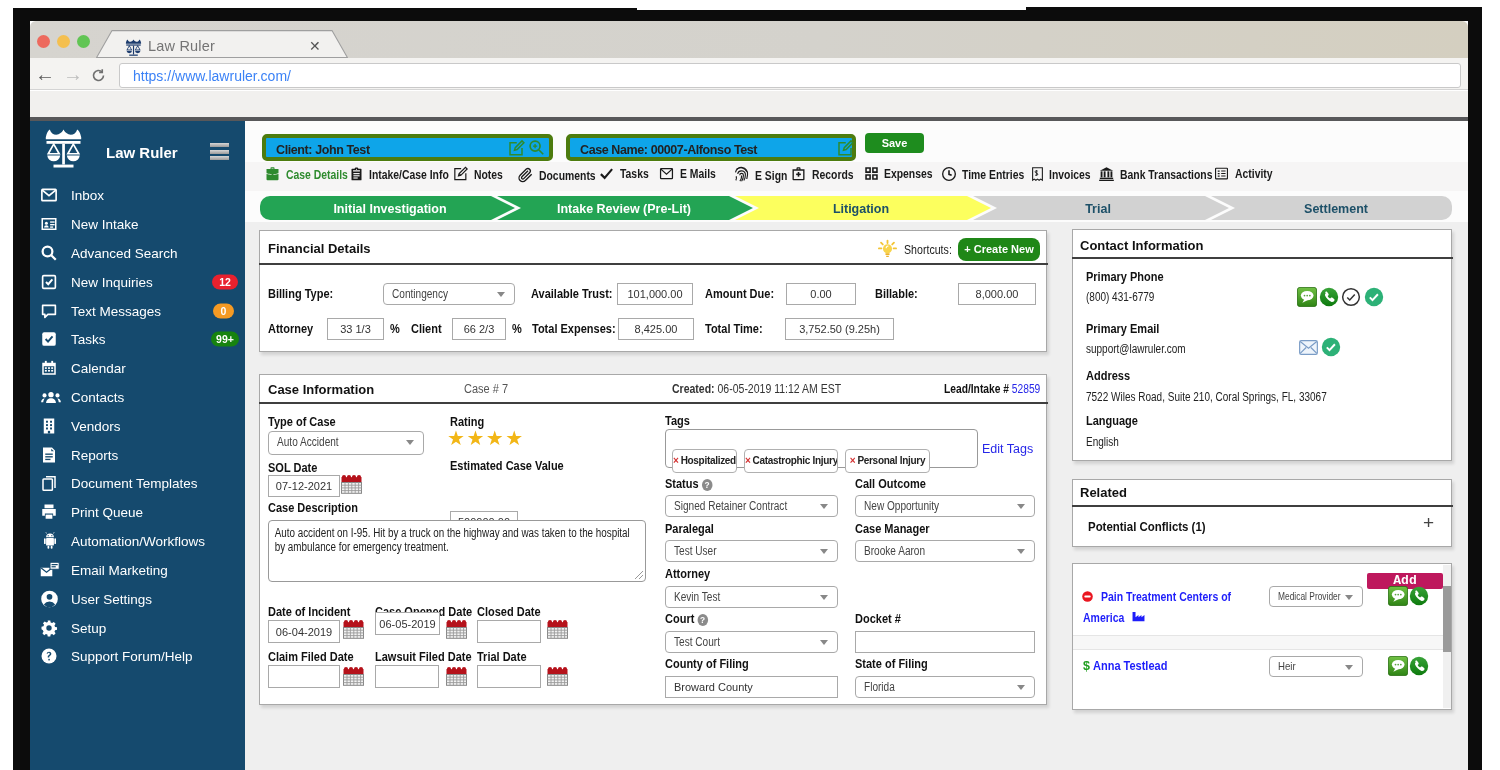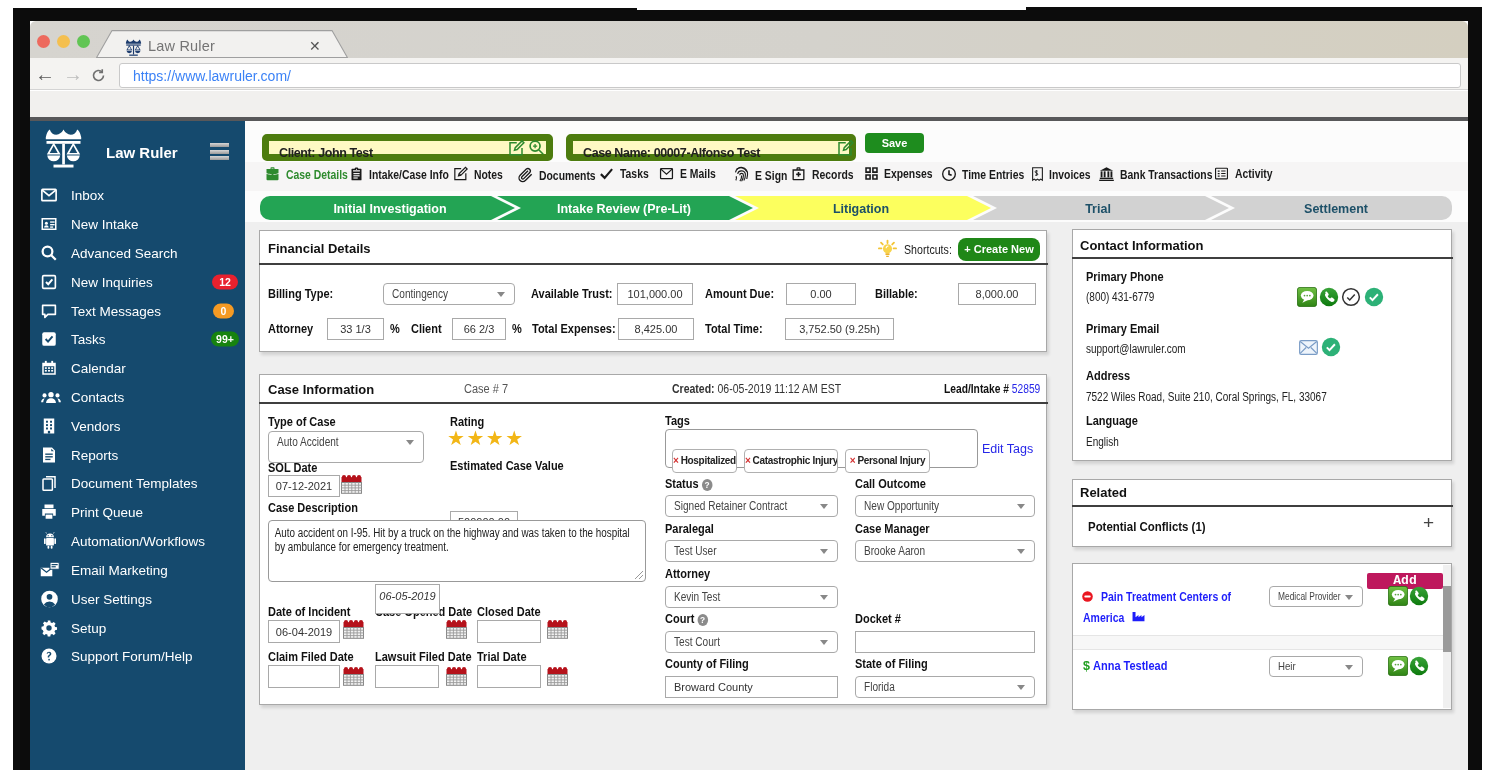--- a/index.html
+++ b/index.html
@@ -24,21 +24,21 @@
 #appbg { left:30px; top:121px; width:1438px; height:649px; background:#efefef; }
 #headerbg { left:245px; top:121px; width:1223px; height:41px; background:#fcfcfc; }
 #tabstrip { left:245px; top:162px; width:1223px; height:29px; background:#f6f5f5; }
 #arrowbg { left:245px; top:191px; width:1223px; height:31px; background:#fcfcfc; }
 #sidebar { left:30px; top:121px; width:215px; height:649px; background:#154a6e; }
 .sideitem { position:absolute; left:30px; width:215px; height:29px; color:#fff; font-size:13.5px;padding-left:24px; }
 .sideitem .lbl { position:absolute; left:41px; top:50%; transform:translateY(-50%); white-space:nowrap; }
 .sideitem svg { position:absolute; left:10px; top:50%; transform:translateY(-50%); }
 .badge { position:absolute; border-radius:9px; color:#fff; font-size:10.5px; font-weight:bold; text-align:center; line-height:15px; height:15px; top:50%; transform:translateY(-50%); }
 
-.hinput { position:absolute; background:#fef9c3; border:7px solid #4d7c0f; border-radius:5px; font-size:12.5px; font-weight:bold; color:#222; letter-spacing:-0.4px; }
+.hinput { position:absolute; background:#0ea5e9; border:4px solid #4d7c0f; border-radius:5px; font-size:12.5px; font-weight:bold; color:#222; letter-spacing:-0.4px; }
 .greenbtn { position:absolute; background:#2e8b30; color:#fff; font-weight:bold; text-align:center; border-radius:4px; }
 .tabitem { position:absolute; top:166px; height:20px; font-size:13px; font-weight:bold; color:#1a1a1a; white-space:nowrap; }
 .tabitem svg { vertical-align:-3px; }
 .tabitem .tlb { display:inline-block; margin-left:5px; transform:scaleX(0.80); transform-origin:0 50%; }
 
 .panel { position:absolute; background:#fff; border:1px solid #a8a8a8; box-shadow:2px 3px 3px rgba(0,0,0,0.12); }
 .ptitle { position:absolute; font-size:13px; font-weight:bold; color:#111; }
 .pdiv { position:absolute; left:0; width:100%; height:2px; background:#3f3f3f; }
 .flabel { position:absolute; font-size:12.5px; font-weight:bold; color:#111; white-space:nowrap; transform:scaleX(0.88); transform-origin:0 0; }
 .finput { position:absolute; background:#fff; border:1px solid #a9a9a9; border-radius:0; font-size:11px; color:#333; text-align:center; line-height:20px; }
@@ -423,21 +423,21 @@
 <div class="flabel" style="left:705px; top:322px;">Total Time:</div>
 <div class="finput" style="left:785px; top:318px; width:109px; height:22px;">3,752.50 (9.25h)</div>
 
 <div class="panel" style="left:259px; top:374px; width:788px; height:331px;"></div>
 <div class="ptitle" style="left:268px; top:382px;">Case Information</div>
 <div class="abs" style="left:464px; top:382px; font-size:12.5px; color:#555; transform:scaleX(0.88); transform-origin:0 0;">Case # 7</div>
 <div class="abs" style="left:672px; top:382px; font-size:12.5px; color:#333; white-space:nowrap; transform:scaleX(0.84); transform-origin:0 0;"><b>Created:</b> 06-05-2019 11:12 AM EST</div>
 <div class="abs" style="left:944px; top:382px; font-size:12.5px; color:#111; white-space:nowrap; transform:scaleX(0.82); transform-origin:0 0;"><b>Lead/Intake # </b><span class="blue">52859</span></div>
 <div class="pdiv" style="left:259px; top:402px; width:789px;"></div>
 <div class="flabel" style="left:268px; top:415px;">Type of Case</div>
-<div class="fsel" style="left:268px; top:431px; width:156px; height:32px;"><span class="sx">Auto Accident</span></div>
+<div class="fsel" style="left:268px; top:431px; width:156px; height:24px;"><span class="sx">Auto Accident</span></div>
 <div class="flabel" style="left:450px; top:415px;">Rating</div>
 <div class="abs" style="left:447px; top:426px; font-size:20px; color:#f2b616; letter-spacing:1.5px;">★★★★</div>
 <div class="flabel" style="left:268px; top:461px;">SOL Date</div>
 <div class="finput" style="left:268px; top:475px; width:72px; height:22px;">07-12-2021</div>
 <svg class="abs" style="left:341px; top:474px;" width="21" height="20" viewBox="0 0 21 20">
 <g fill="#b5121b">
       <circle cx="3" cy="3.2" r="2.1"></circle>
       <circle cx="8" cy="3.2" r="2.1"></circle>
       <circle cx="13" cy="3.2" r="2.1"></circle>
       <circle cx="18" cy="3.2" r="2.1"></circle>
@@ -463,21 +463,21 @@
 <g fill="#b5121b">
       <circle cx="3" cy="3.2" r="2.1"></circle>
       <circle cx="8" cy="3.2" r="2.1"></circle>
       <circle cx="13" cy="3.2" r="2.1"></circle>
       <circle cx="18" cy="3.2" r="2.1"></circle>
       <rect x="0.5" y="3.2" width="20" height="5.3"></rect>
     </g>
 <rect x="0.5" y="8.5" width="20" height="10.8" fill="#f2f2f2" stroke="#888" stroke-width="1"></rect>
 <path stroke="#9a9a9a" stroke-width="0.9" d="M0.5 11.2h20 M0.5 13.9h20 M0.5 16.6h20 M4 8.5v10.8 M7.4 8.5v10.8 M10.8 8.5v10.8 M14.2 8.5v10.8 M17.6 8.5v10.8" fill="none"></path>
 </svg>
-<div class="finput" style="left:375px; top:584px; width:65px; height:30px; line-height:22px;font-style:italic;">06-05-2019</div>
+<div class="finput" style="left:375px; top:612px; width:65px; height:23px; line-height:22px;">06-05-2019</div>
 <svg class="abs" style="left:446px; top:619px;" width="21" height="20" viewBox="0 0 21 20">
 <g fill="#b5121b">
       <circle cx="3" cy="3.2" r="2.1"></circle>
       <circle cx="8" cy="3.2" r="2.1"></circle>
       <circle cx="13" cy="3.2" r="2.1"></circle>
       <circle cx="18" cy="3.2" r="2.1"></circle>
       <rect x="0.5" y="3.2" width="20" height="5.3"></rect>
     </g>
 <rect x="0.5" y="8.5" width="20" height="10.8" fill="#f2f2f2" stroke="#888" stroke-width="1"></rect>
 <path stroke="#9a9a9a" stroke-width="0.9" d="M0.5 11.2h20 M0.5 13.9h20 M0.5 16.6h20 M4 8.5v10.8 M7.4 8.5v10.8 M10.8 8.5v10.8 M14.2 8.5v10.8 M17.6 8.5v10.8" fill="none"></path>

